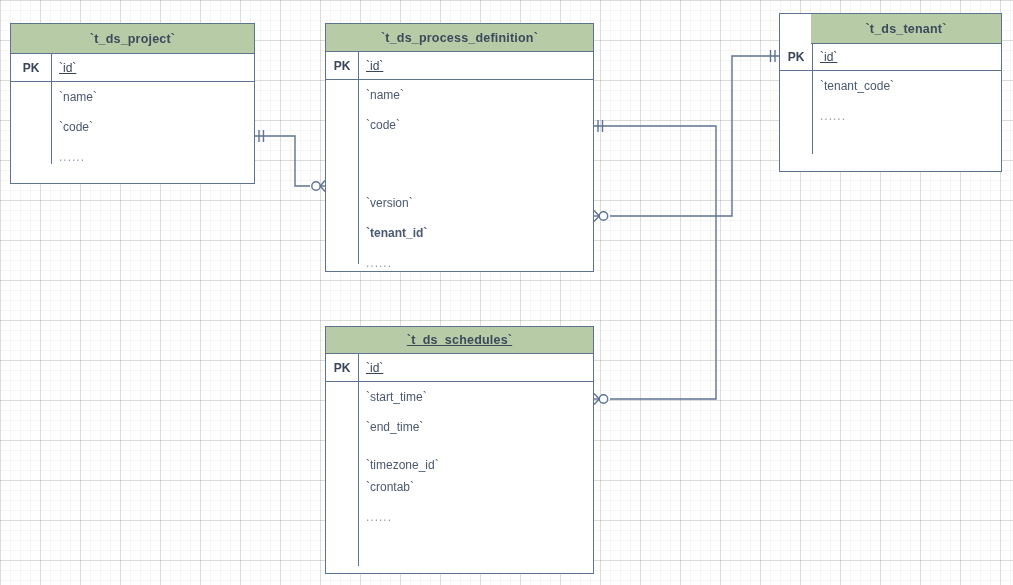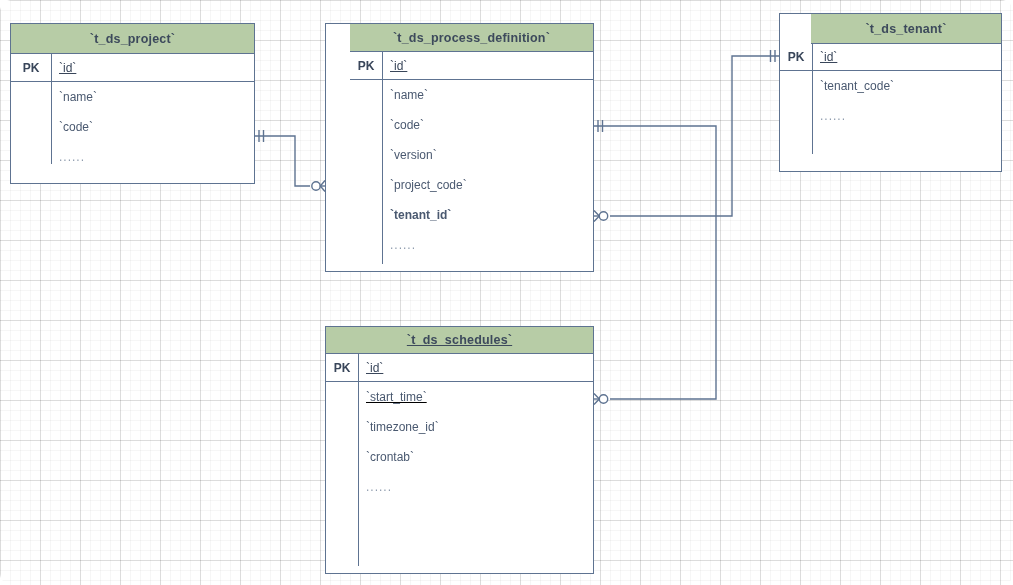--- a/index.html
+++ b/index.html
@@ -21,21 +21,20 @@
       linear-gradient(to right, rgba(0,0,0,0.035) 1px, transparent 1px),
       linear-gradient(to bottom, rgba(0,0,0,0.035) 1px, transparent 1px),
       linear-gradient(to right, rgba(0,0,0,0.105) 1px, transparent 1px),
       linear-gradient(to bottom, rgba(0,0,0,0.105) 1px, transparent 1px);
     background-size:
       10px 10px,
       10px 10px,
       40px 40px,
       40px 40px;
     background-position: 0px 0px, 0px 0px, 0px 0px, 0px 0px;
-    border-radius: 12px;
   }
 
   
   #edges {
     position: absolute;
     left: 0; top: 0;
     width: 1013px;
     height: 585px;
     pointer-events: none;
   }
@@ -166,43 +165,39 @@
         <div class="cell-key" style="width:40px;"></div>
         <div class="cell-attr">`code`</div>
       </div>
       <div class="row" style="height:30px;">
         <div class="cell-key" style="width:40px;"></div>
         <div class="cell-attr ellipsis">......</div>
       </div>
     </div>
   </div>
 
-  <div class="entity" style="left:325px; top:23px; width:269px; height:249px;padding-left:24px;">
+  <div class="entity" style="left:325px; top:23px; width:269px; height:249px;">
     <div class="entity-header" style="height:28px;">`t_ds_process_definition`</div>
     <div class="entity-body" style="height:219px;">
       <div class="col-divider" style="left:32px; height:212px;"></div>
       <div class="row pk-row" style="height:28px;">
         <div class="cell-key" style="width:32px;">PK</div>
         <div class="cell-attr key-name">`id`</div>
       </div>
       <div class="row" style="height:30px;">
         <div class="cell-key" style="width:32px;"></div>
         <div class="cell-attr">`name`</div>
       </div>
       <div class="row" style="height:30px;">
         <div class="cell-key" style="width:32px;"></div>
         <div class="cell-attr">`code`</div>
       </div>
-      <div class="row" style="height:30px;">
+      <div class="row" style="height:30px;margin-top:48px;">
         <div class="cell-key" style="width:32px;"></div>
         <div class="cell-attr">`version`</div>
-      </div>
-      <div class="row" style="height:30px;">
-        <div class="cell-key" style="width:32px;"></div>
-        <div class="cell-attr">`project_code`</div>
       </div>
       <div class="row" style="height:30px;font-weight:bold;">
         <div class="cell-key" style="width:32px;"></div>
         <div class="cell-attr">`tenant_id`</div>
       </div>
       <div class="row" style="height:30px;">
         <div class="cell-key" style="width:32px;"></div>
         <div class="cell-attr ellipsis">......</div>
       </div>
     </div>
@@ -228,26 +223,30 @@
   </div>
 
   <div class="entity" style="left:325px; top:326px; width:269px; height:248px;">
     <div class="entity-header" style="height:27px;text-decoration:underline;">`t_ds_schedules`</div>
     <div class="entity-body" style="height:219px;">
       <div class="col-divider" style="left:32px; height:212px;"></div>
       <div class="row pk-row" style="height:28px;">
         <div class="cell-key" style="width:32px;">PK</div>
         <div class="cell-attr key-name">`id`</div>
       </div>
-      <div class="row" style="height:30px;text-decoration:underline;">
+      <div class="row" style="height:30px;">
         <div class="cell-key" style="width:32px;"></div>
         <div class="cell-attr">`start_time`</div>
       </div>
       <div class="row" style="height:30px;">
         <div class="cell-key" style="width:32px;"></div>
+        <div class="cell-attr">`end_time`</div>
+      </div>
+      <div class="row" style="height:30px;align-items:flex-end;">
+        <div class="cell-key" style="width:32px;"></div>
         <div class="cell-attr">`timezone_id`</div>
       </div>
       <div class="row" style="height:30px;">
         <div class="cell-key" style="width:32px;"></div>
         <div class="cell-attr">`crontab`</div>
       </div>
       <div class="row" style="height:30px;">
         <div class="cell-key" style="width:32px;"></div>
         <div class="cell-attr ellipsis">......</div>
       </div>

